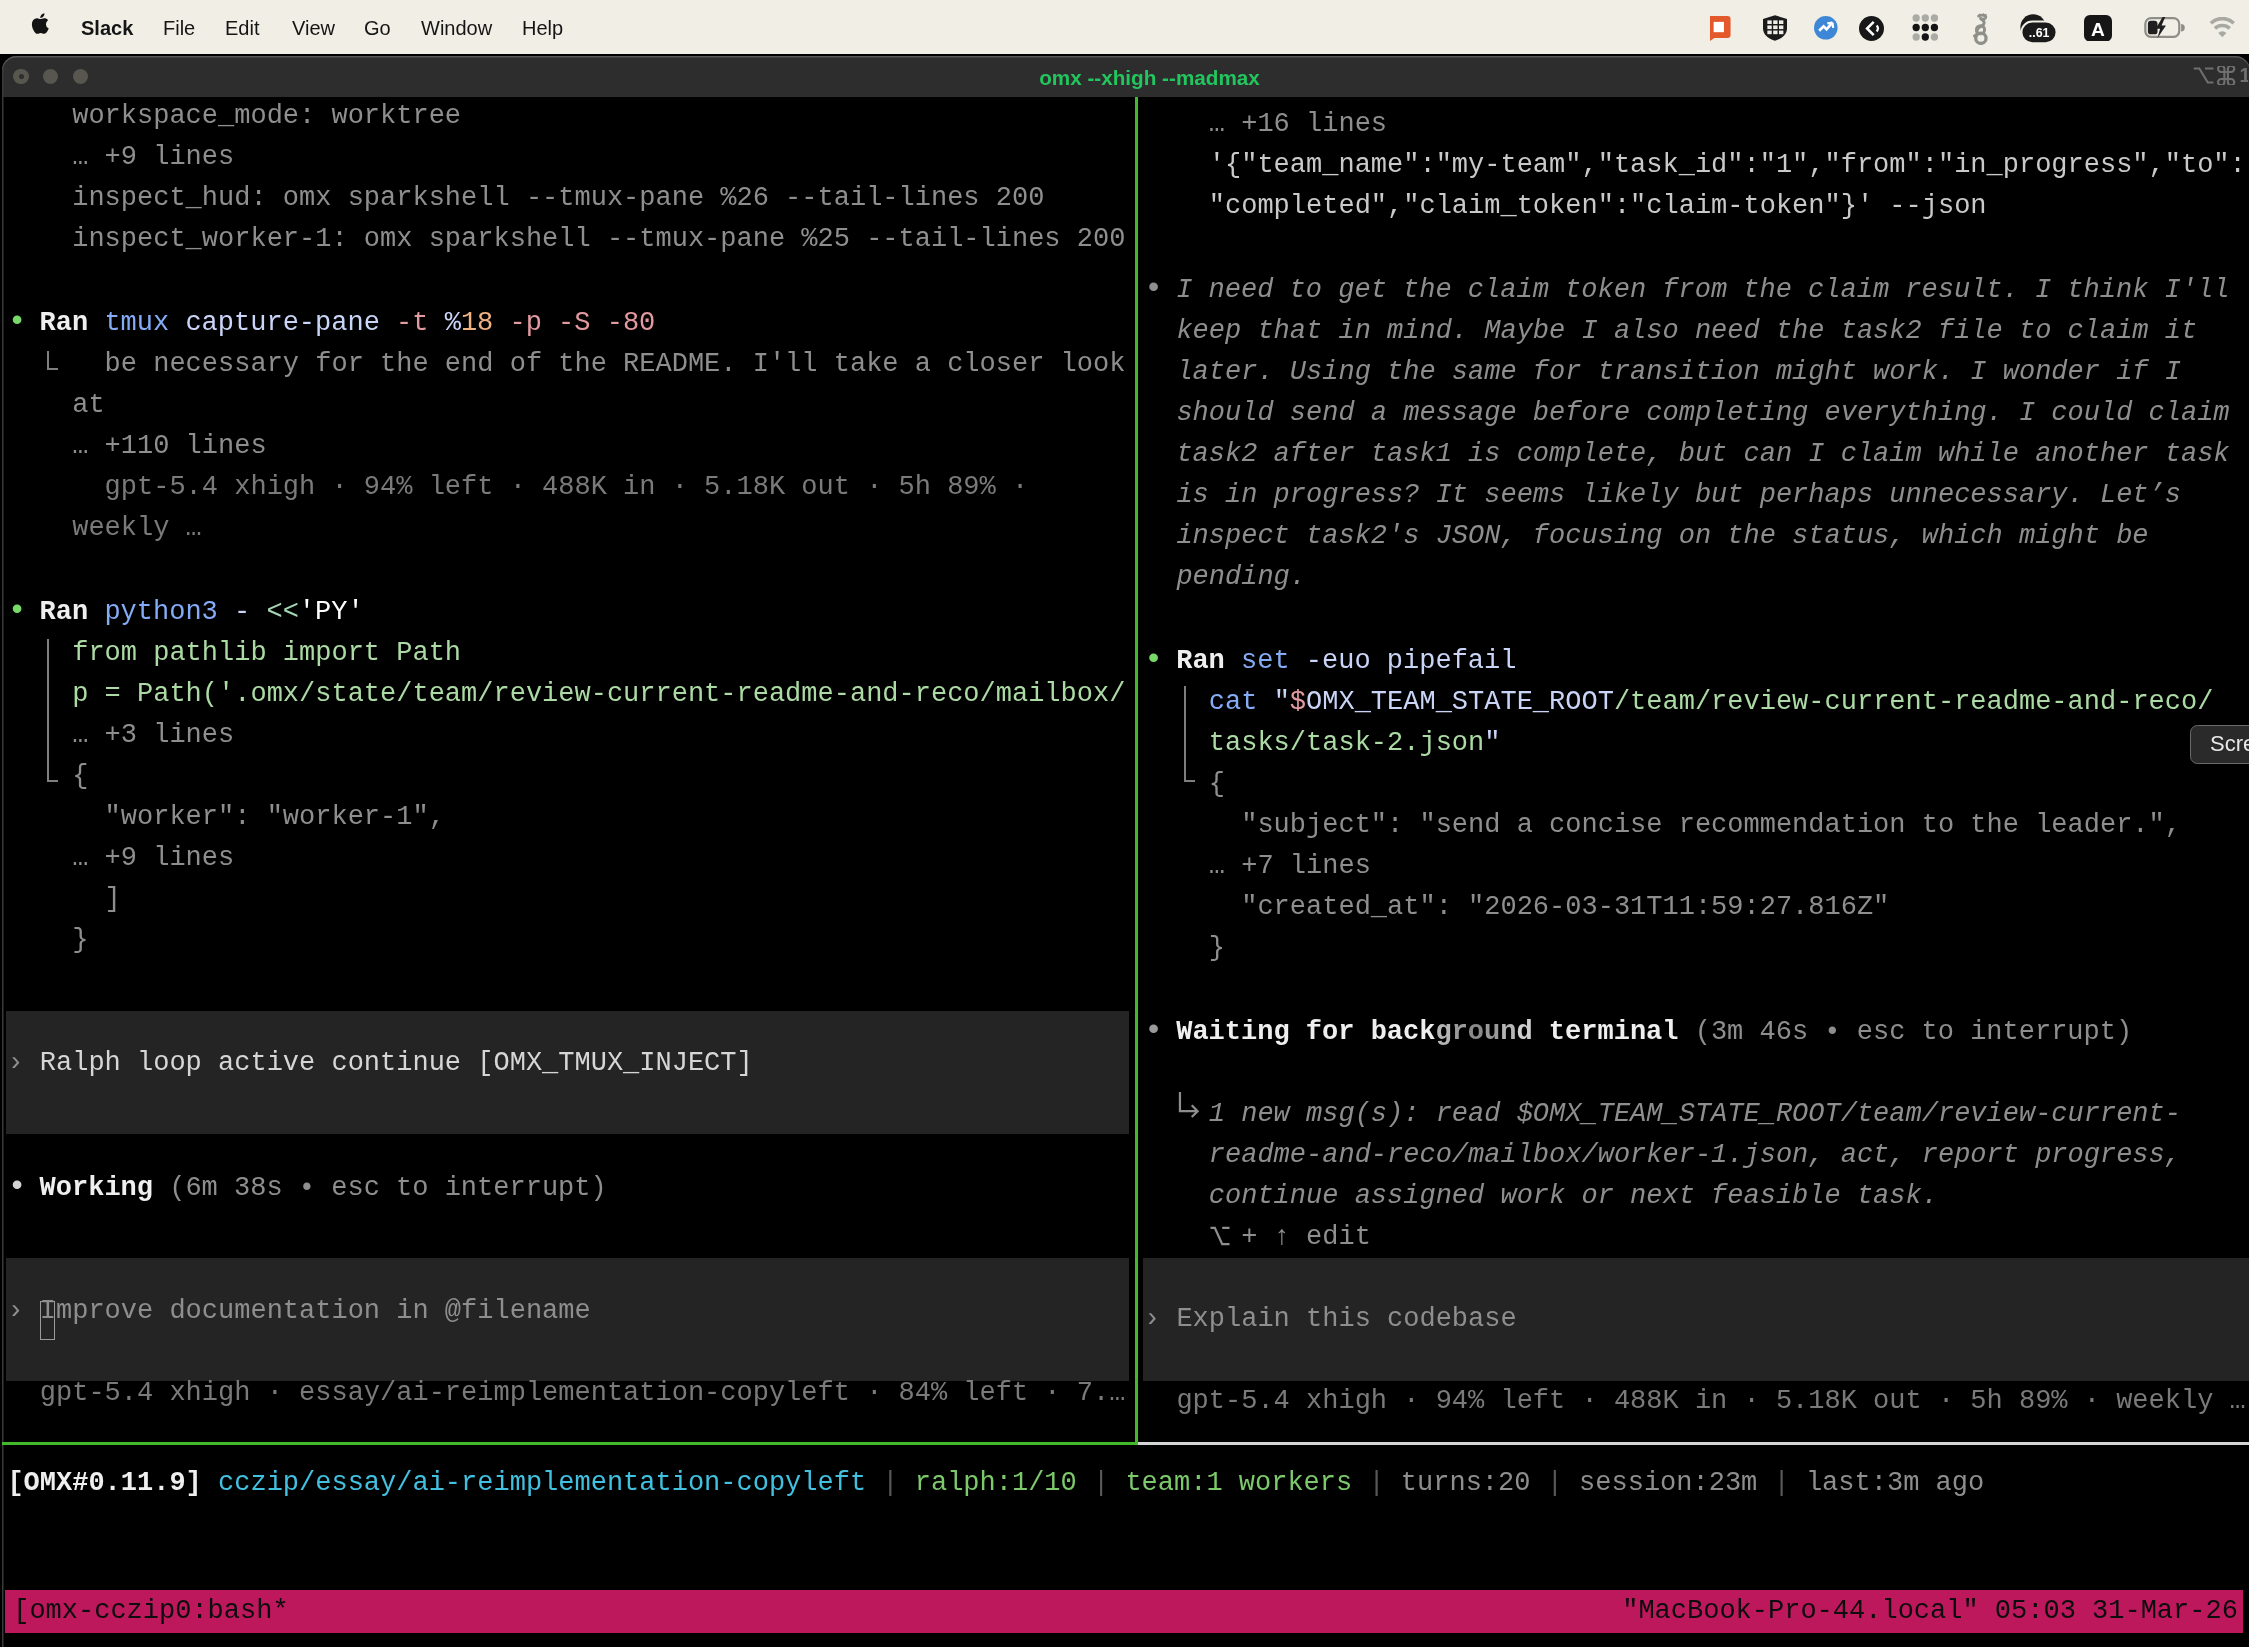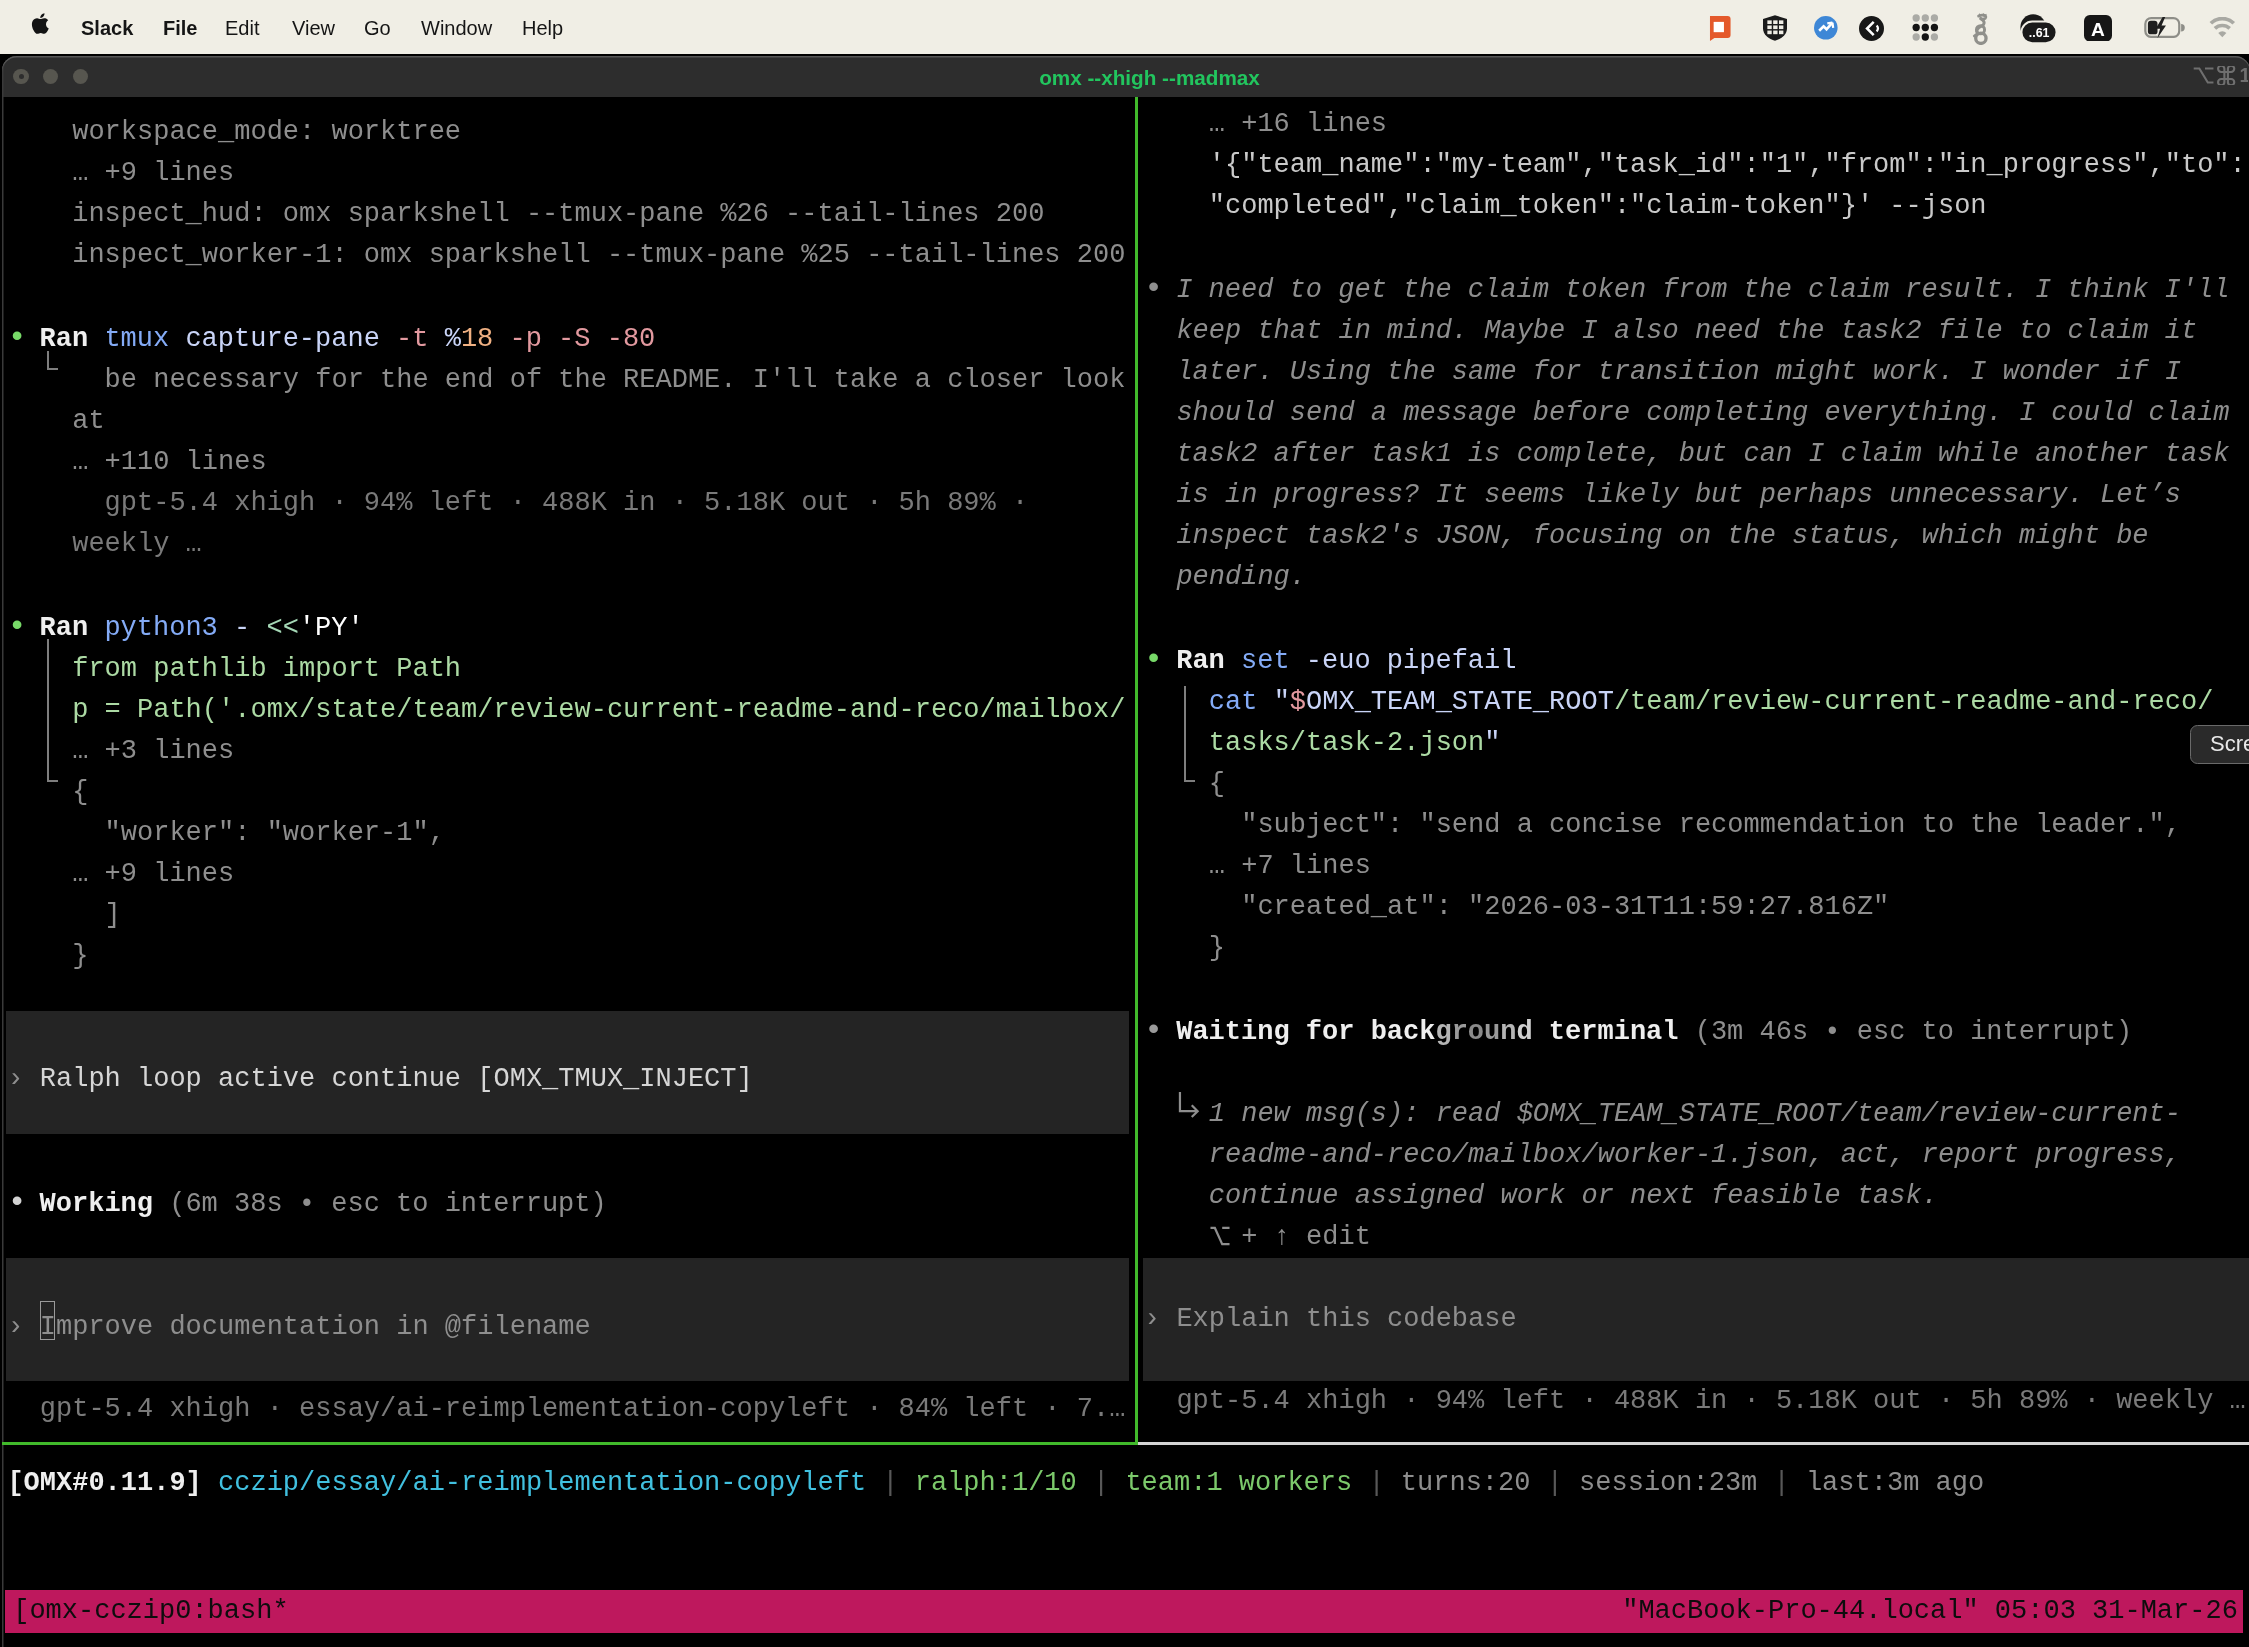--- a/index.html
+++ b/index.html
@@ -43,21 +43,21 @@
   #scre{left:2190px;top:725px;width:66px;height:37px;background:#2A2A2A;border:1.5px solid #6A6A6A;border-radius:7.4px;color:#E8E8E8;font-family:"Liberation Sans",sans-serif;font-size:22px;line-height:35px;padding-left:19px;}
   #cursor{left:40px;top:1301px;width:13.3px;height:37px;border:1.5px solid #9A9A9A;}
 </style>
 </head>
 <body>
 <div id="menubar" class="abs">
   <svg class="abs" style="left:29.5px;top:11px" width="20.7" height="25" viewBox="0 0 24 24">
       <path fill="#131313" d="M12.152 6.896c-.948 0-2.415-1.078-3.96-1.04-2.04.027-3.91 1.183-4.961 3.014-2.117 3.675-.546 9.103 1.519 12.09 1.013 1.454 2.208 3.09 3.792 3.03 1.52-.065 2.09-.987 3.935-.987 1.831 0 2.35.987 3.96.948 1.637-.026 2.676-1.48 3.676-2.948 1.156-1.688 1.636-3.325 1.662-3.415-.039-.013-3.182-1.221-3.22-4.857-.026-3.04 2.48-4.494 2.597-4.559-1.429-2.09-3.623-2.324-4.39-2.376-2-.156-3.675 1.09-4.61 1.09zM15.53 3.83c.843-1.012 1.4-2.427 1.245-3.83-1.207.052-2.662.805-3.532 1.818-.78.896-1.454 2.338-1.273 3.714 1.338.104 2.715-.688 3.56-1.702"></path>
     </svg>
   <span class="mitem" style="left:81px;font-weight:700;text-align:center;">Slack</span>
-  <span class="mitem" style="left:163px;font-weight:bold;">File</span>
+  <span class="mitem" style="left:163px;">File</span>
   <span class="mitem" style="left:225px;">Edit</span>
   <span class="mitem" style="left:292px;">View</span>
   <span class="mitem" style="left:364px;">Go</span>
   <span class="mitem" style="left:421px;">Window</span>
   <span class="mitem" style="left:522px;">Help</span>
   <svg class="abs" style="left:1707px;top:15.5px" width="23.6" height="25" viewBox="0 0 32 34">
       <path fill="#E4592B" d="M4 0 h24 a4 4 0 0 1 4 4 v22 a4 4 0 0 1 -4 4 h-18 l-6 4 z"></path>
       <rect x="9" y="8" width="14" height="14" fill="#fff"></rect>
     </svg>
   <svg class="abs" style="left:1763px;top:14.8px" width="24" height="26" viewBox="0 0 33 35">
@@ -152,21 +152,21 @@
 </div>
 
 <div class="abs box" style="left:5.9px;top:1011px;width:1123px;height:123px;"></div>
 <div class="abs box" style="left:5.9px;top:1258px;width:1123px;height:123px;"></div>
 <div class="abs box" style="left:1143px;top:1258px;width:1107px;height:123px;"></div>
 <div id="cursor" class="abs"></div>
 <div id="divider" class="abs"></div>
 <div id="bordL" class="abs"></div>
 <div id="bordR" class="abs"></div>
 
-<pre class="t abs" style="left:7.4px;top:112px;">    workspace_mode: worktree
+<pre class="t abs" style="left:7.4px;top:96px;">    workspace_mode: worktree
     … +9 lines
     inspect_hud: omx sparkshell --tmux-pane %26 --tail-lines 200
     inspect_worker-1: omx sparkshell --tmux-pane %25 --tail-lines 200
 
 <span class="dot gb">•</span> <span class="wh b">Ran</span> <span class="blu">tmux</span> <span class="per">capture-pane</span> <span class="ros">-t</span> <span class="per">%</span><span class="org">18</span> <span class="ros">-p</span> <span class="ros">-S</span> <span class="ros">-80</span>
       be necessary for the end of the README. I'll take a closer look
     at
     … +110 lines
 <span class="dim">      gpt-5.4 xhigh · 94% left · 488K in · 5.18K out · 5h 89% ·</span>
 <span class="dim">    weekly …</span>

